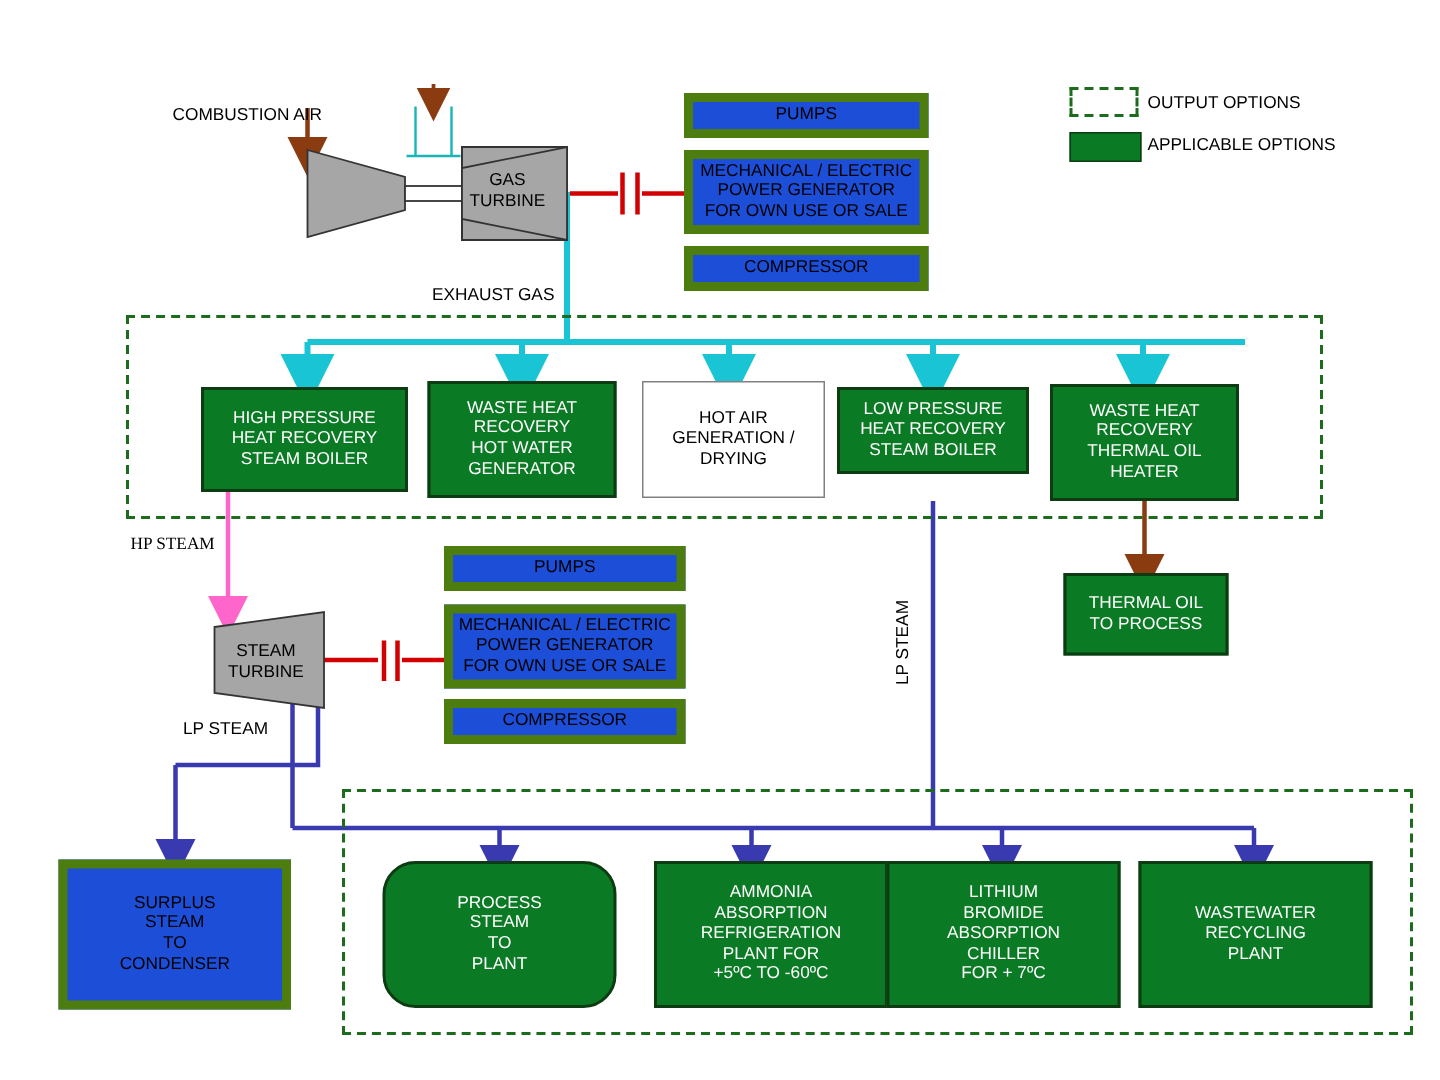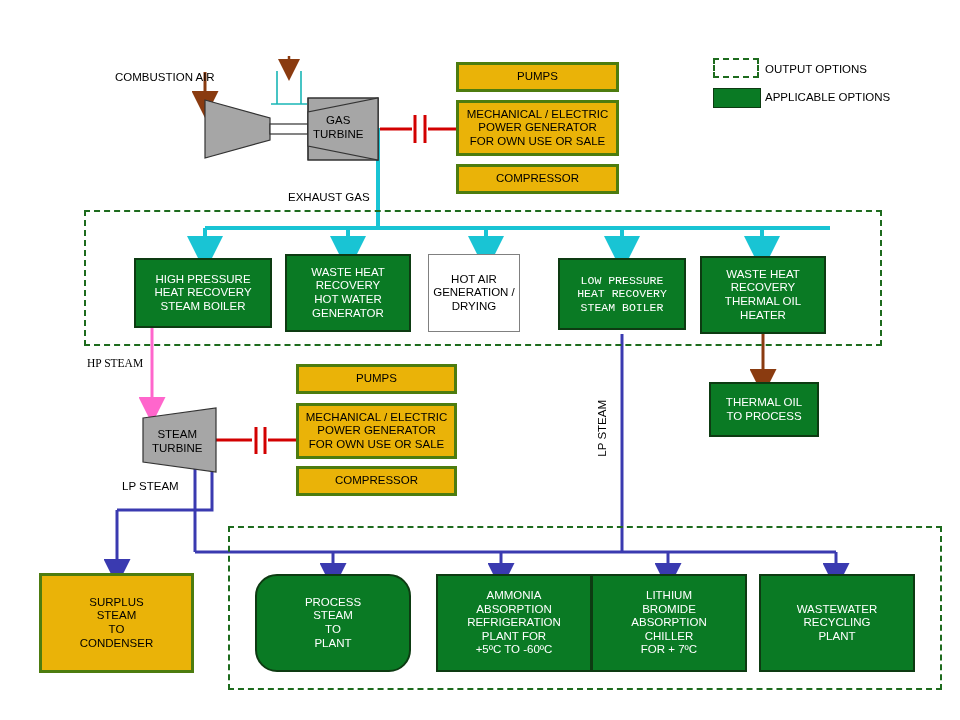--- a/index.html
+++ b/index.html
@@ -17,22 +17,22 @@
     position:absolute;
     box-sizing:border-box;
     display:flex;
     align-items:center;
     justify-content:center;
     text-align:center;
     line-height:1.18;
     white-space:pre-line;
   }
   .grey{
-    background:#eab308;
-    border:3px solid #4d7c0f;
+    background:#1d4ed8;
+    border:6px solid #4d7c0f;
     color:#000000;
     font-size:11.5px;
   }
   .green{
     background:#0a7a24;
     border:2px solid #0d3b12;
     color:#ffffff;
     font-size:11.5px;
     font-weight:400;
   }
@@ -173,24 +173,24 @@
 FOR OWN USE OR SALE</div>
   <div class="box grey" style="left:456px;top:164px;width:163px;height:30px;">COMPRESSOR</div>
 
   <div class="box green" style="left:134px;top:258px;width:138px;height:70px;">HIGH PRESSURE
 HEAT RECOVERY
 STEAM BOILER</div>
   <div class="box green" style="left:285px;top:254px;width:126px;height:78px;">WASTE HEAT
 RECOVERY
 HOT WATER
 GENERATOR</div>
-  <div class="box white" style="left:428px;top:254px;width:92px;height:78px;">HOT AIR
+  <div class="box white" style="left:428px;top:254px;width:122px;height:78px;">HOT AIR
 GENERATION  /
 DRYING</div>
-  <div class="box green" style="left:558px;top:258px;width:128px;height:72px;font-family:Liberation Mono, monospace;">LOW PRESSURE
+  <div class="box green" style="left:558px;top:258px;width:128px;height:58px;">LOW PRESSURE
 HEAT RECOVERY
 STEAM BOILER</div>
   <div class="box green" style="left:700px;top:256px;width:126px;height:78px;">WASTE  HEAT
 RECOVERY
 THERMAL OIL
 HEATER</div>
 
   <div class="box green" style="left:709px;top:382px;width:110px;height:55px;">THERMAL OIL
 TO PROCESS</div>
 

